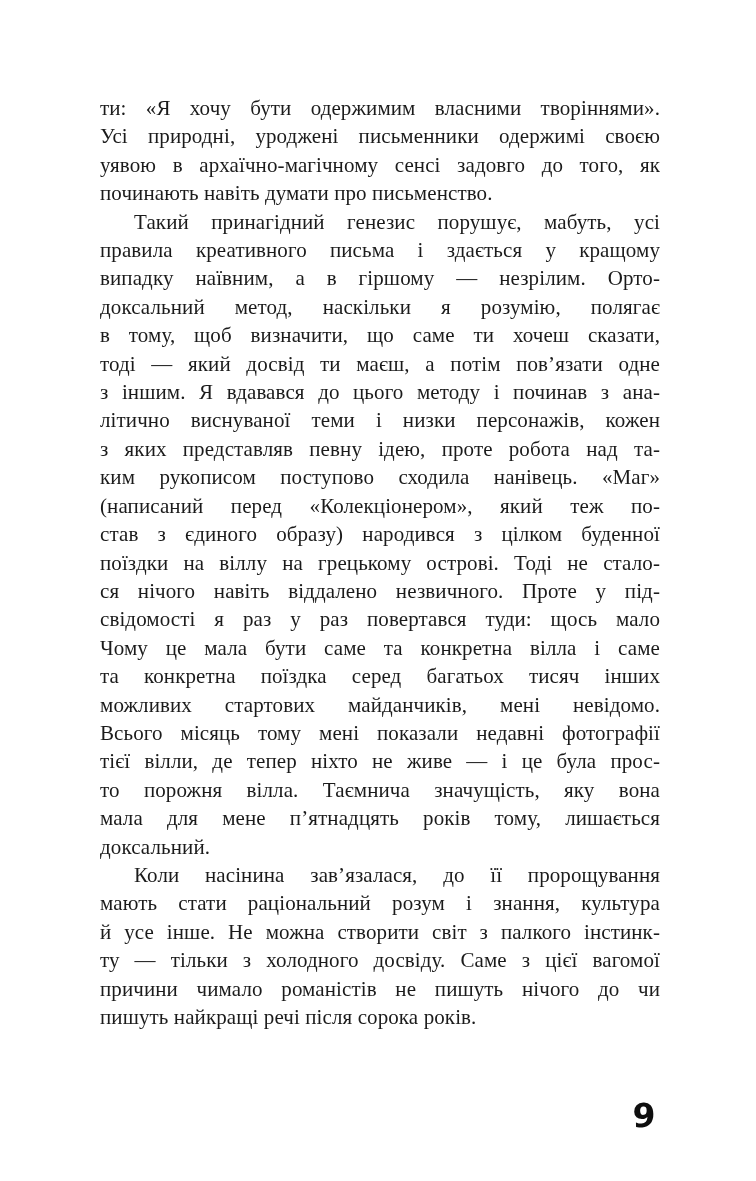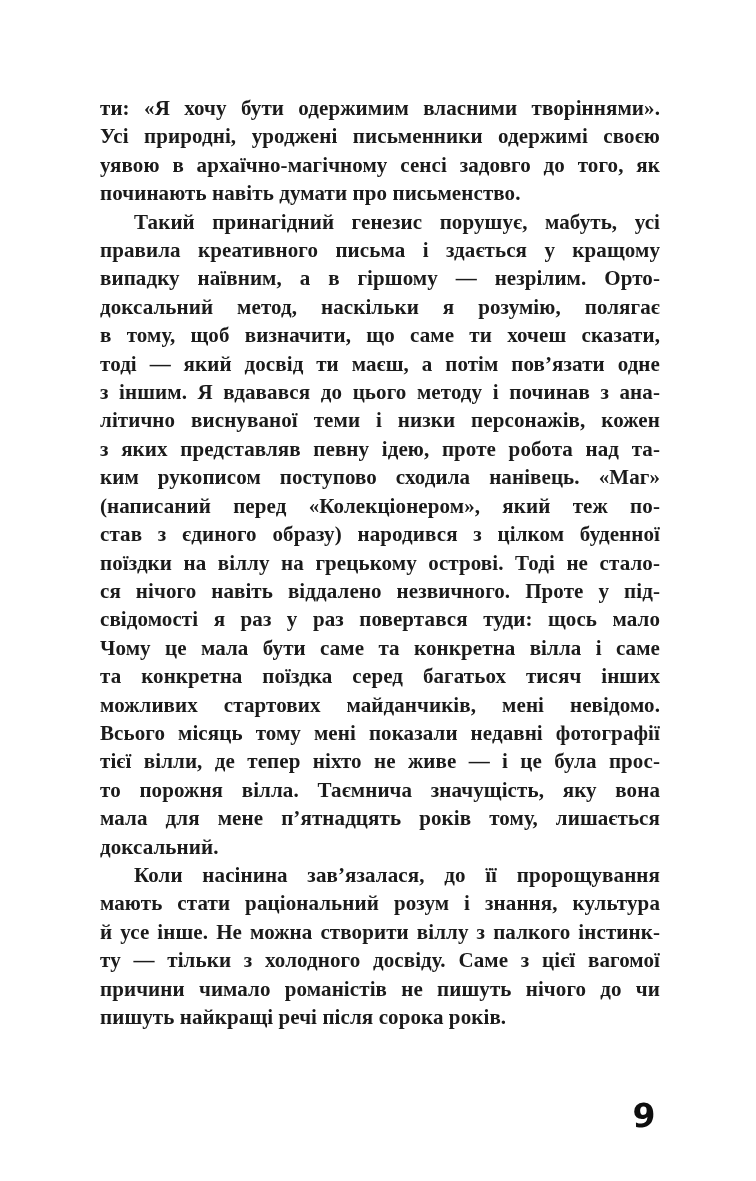--- a/index.html
+++ b/index.html
@@ -22,21 +22,20 @@
     font-size: 21px;
     line-height: 28.4px;
     letter-spacing: 0.1px;
     color: #1b1b1b;
   }
   .paragraph { margin: 0; }
   .line {
     text-align: justify;
     text-align-last: justify;
     white-space: normal;
-    font-weight: bold;
   }
   .line.para-last {
     text-align-last: left;
   }
   .line.indent {
     padding-left: 34px;
   }
   .page-number {
     position: absolute;
     left: 624px; top: 1094px;
@@ -82,20 +81,20 @@
         <div class="line">можливих стартових майданчиків, мені невідомо.</div>
         <div class="line">Всього місяць тому мені показали недавні фотографії</div>
         <div class="line">тієї вілли, де тепер ніхто не живе — і це була прос-</div>
         <div class="line">то порожня вілла. Таємнича значущість, яку вона</div>
         <div class="line">мала для мене п’ятнадцять років тому, лишається</div>
         <div class="line para-last">доксальний.</div>
       </div>
       <div class="paragraph">
         <div class="line indent">Коли насінина зав’язалася, до її пророщування</div>
         <div class="line">мають стати раціональний розум і знання, культура</div>
-        <div class="line">й усе інше. Не можна створити віллу з палкого інстинк-</div>
+        <div class="line">й усе інше. Не можна створити світ з палкого інстинк-</div>
         <div class="line">ту — тільки з холодного досвіду. Саме з цієї вагомої</div>
         <div class="line">причини чимало романістів не пишуть нічого до чи</div>
         <div class="line para-last">пишуть найкращі речі після сорока років.</div>
       </div>
     </div>
   <div class="page-number">9</div>
 </div>
 
 </body></html>

